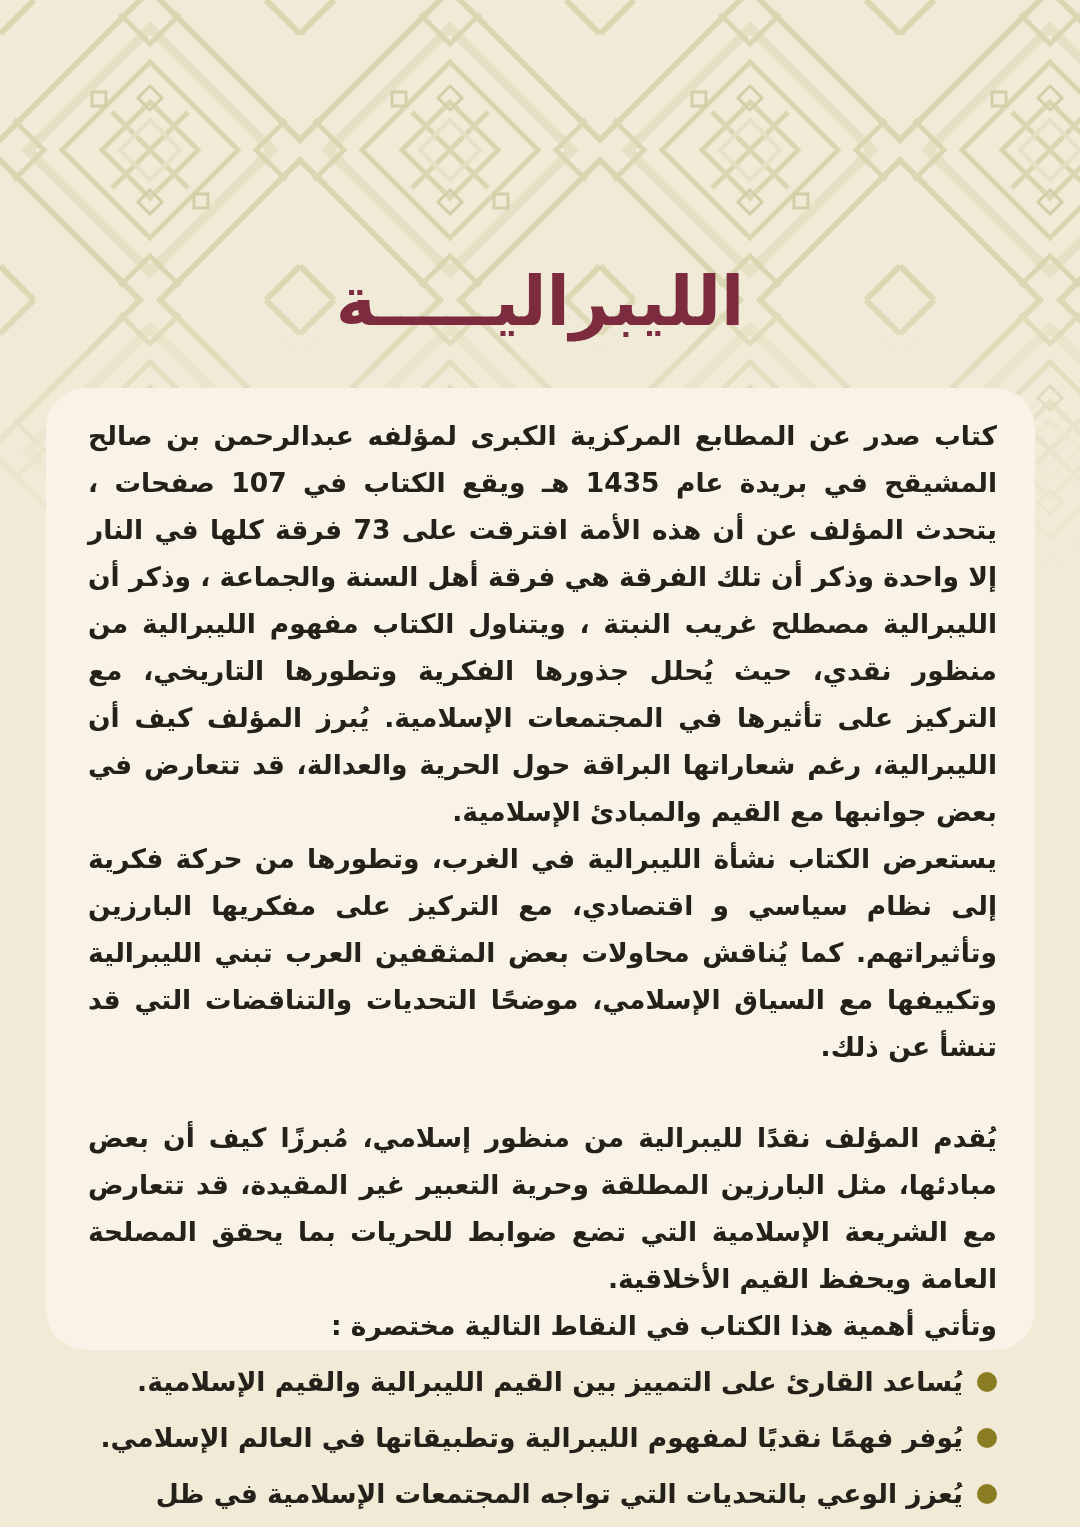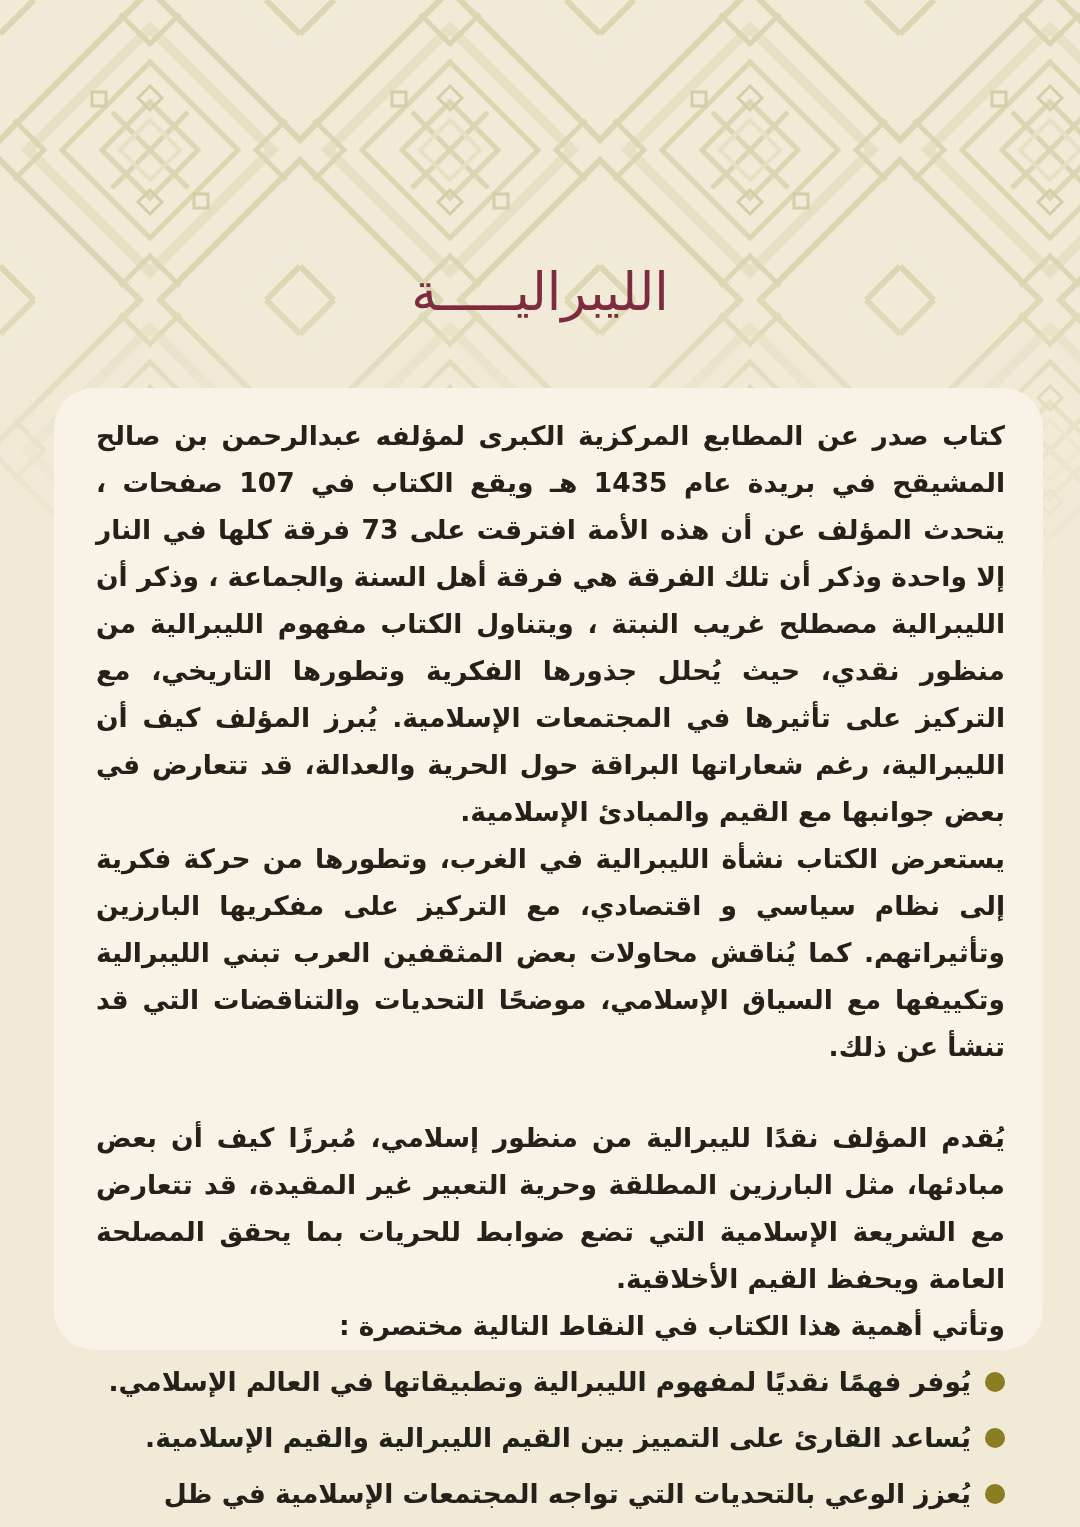--- a/index.html
+++ b/index.html
@@ -28,32 +28,31 @@
     position:absolute;top:0;left:0;width:1080px;height:600px;
     background:linear-gradient(180deg,
       rgba(240,234,215,0) 0%,
       rgba(240,234,215,0) 45%,
       rgba(240,234,215,.75) 78%,
       #f0ead7 97%);
   }
   .page-title{
     position:absolute;top:262px;left:0;width:1080px;
     text-align:center;
-    font-size:52px;
-    font-weight:normal;
+    font-size:68px;
+    font-weight:bold;
     color:var(--title_color);
     letter-spacing:1px;
   }
   .card{
     position:absolute;
     top:388px;left:46px;
     width:989px;height:962px;
     background:var(--card_bg);
     border-radius:40px;
-    margin-left:8px;
   }
   .card-inner{
     padding:24px 38px 0 42px;
     direction:rtl;
     color:var(--text_color);
     font-weight:bold;
     font-size:26.5px;
     line-height:47px;
     text-align:justify;
     text-justify:inter-word;
@@ -133,25 +132,25 @@
 
       <p class="para">يستعرض الكتاب نشأة الليبرالية في الغرب، وتطورها من حركة فكرية إلى نظام سياسي و اقتصادي، مع التركيز على مفكريها البارزين وتأثيراتهم. كما يُناقش محاولات بعض المثقفين العرب تبني الليبرالية وتكييفها مع السياق الإسلامي، موضحًا التحديات والتناقضات التي قد تنشأ عن ذلك.</p>
 
       <p class="para gap-above">يُقدم المؤلف نقدًا لليبرالية من منظور إسلامي، مُبرزًا كيف أن بعض مبادئها، مثل البارزين المطلقة وحرية التعبير غير المقيدة، قد تتعارض مع الشريعة الإسلامية التي تضع ضوابط للحريات بما يحقق المصلحة العامة ويحفظ القيم الأخلاقية.</p>
 
       <p class="para importance-intro-line">وتأتي أهمية هذا الكتاب في النقاط التالية مختصرة :</p>
 
       <ul class="bullet-list">
         <li class="bullet-item">
           <span class="bullet-dot"></span>
-          <span class="bullet-text">يُوفر فهمًا نقديًا لمفهوم الليبرالية وتطبيقاتها في العالم الإسلامي.</span>
+          <span class="bullet-text">يُساعد القارئ على التمييز بين القيم الليبرالية والقيم الإسلامية.</span>
         </li>
         <li class="bullet-item">
           <span class="bullet-dot"></span>
-          <span class="bullet-text">يُساعد القارئ على التمييز بين القيم الليبرالية والقيم الإسلامية.</span>
+          <span class="bullet-text">يُوفر فهمًا نقديًا لمفهوم الليبرالية وتطبيقاتها في العالم الإسلامي.</span>
         </li>
         <li class="bullet-item">
           <span class="bullet-dot"></span>
           <span class="bullet-text">يُعزز الوعي بالتحديات التي تواجه المجتمعات الإسلامية في ظل العولمة الفكرية.</span>
         </li>
       </ul>
 
     </div>
   </div>
 </div>

